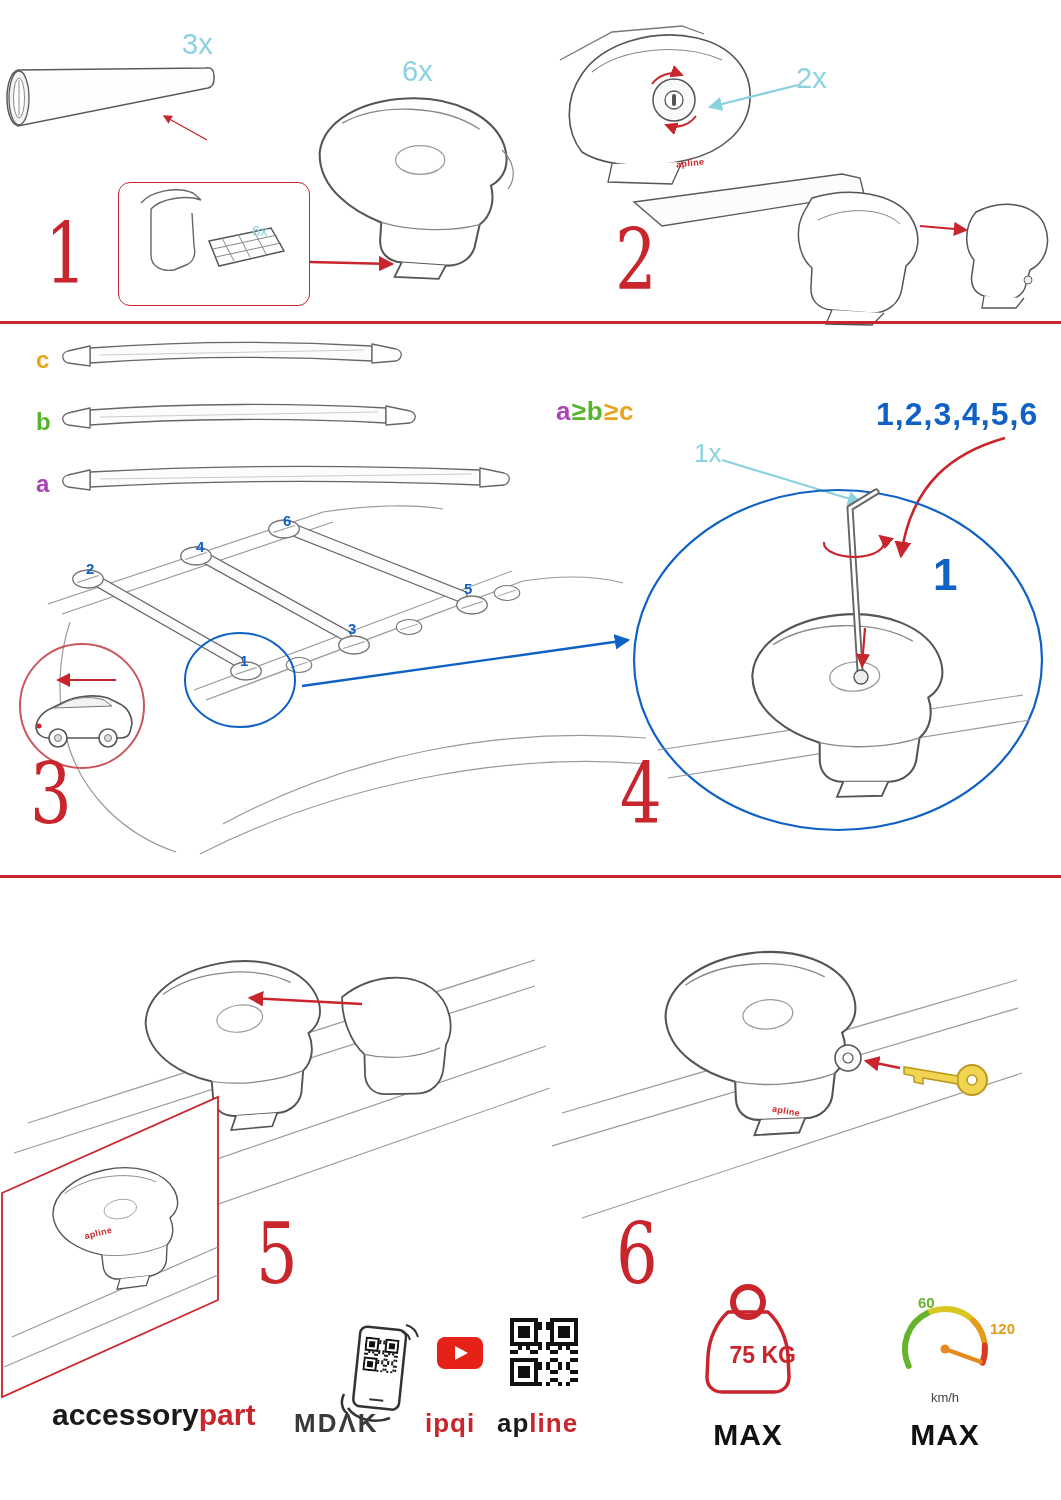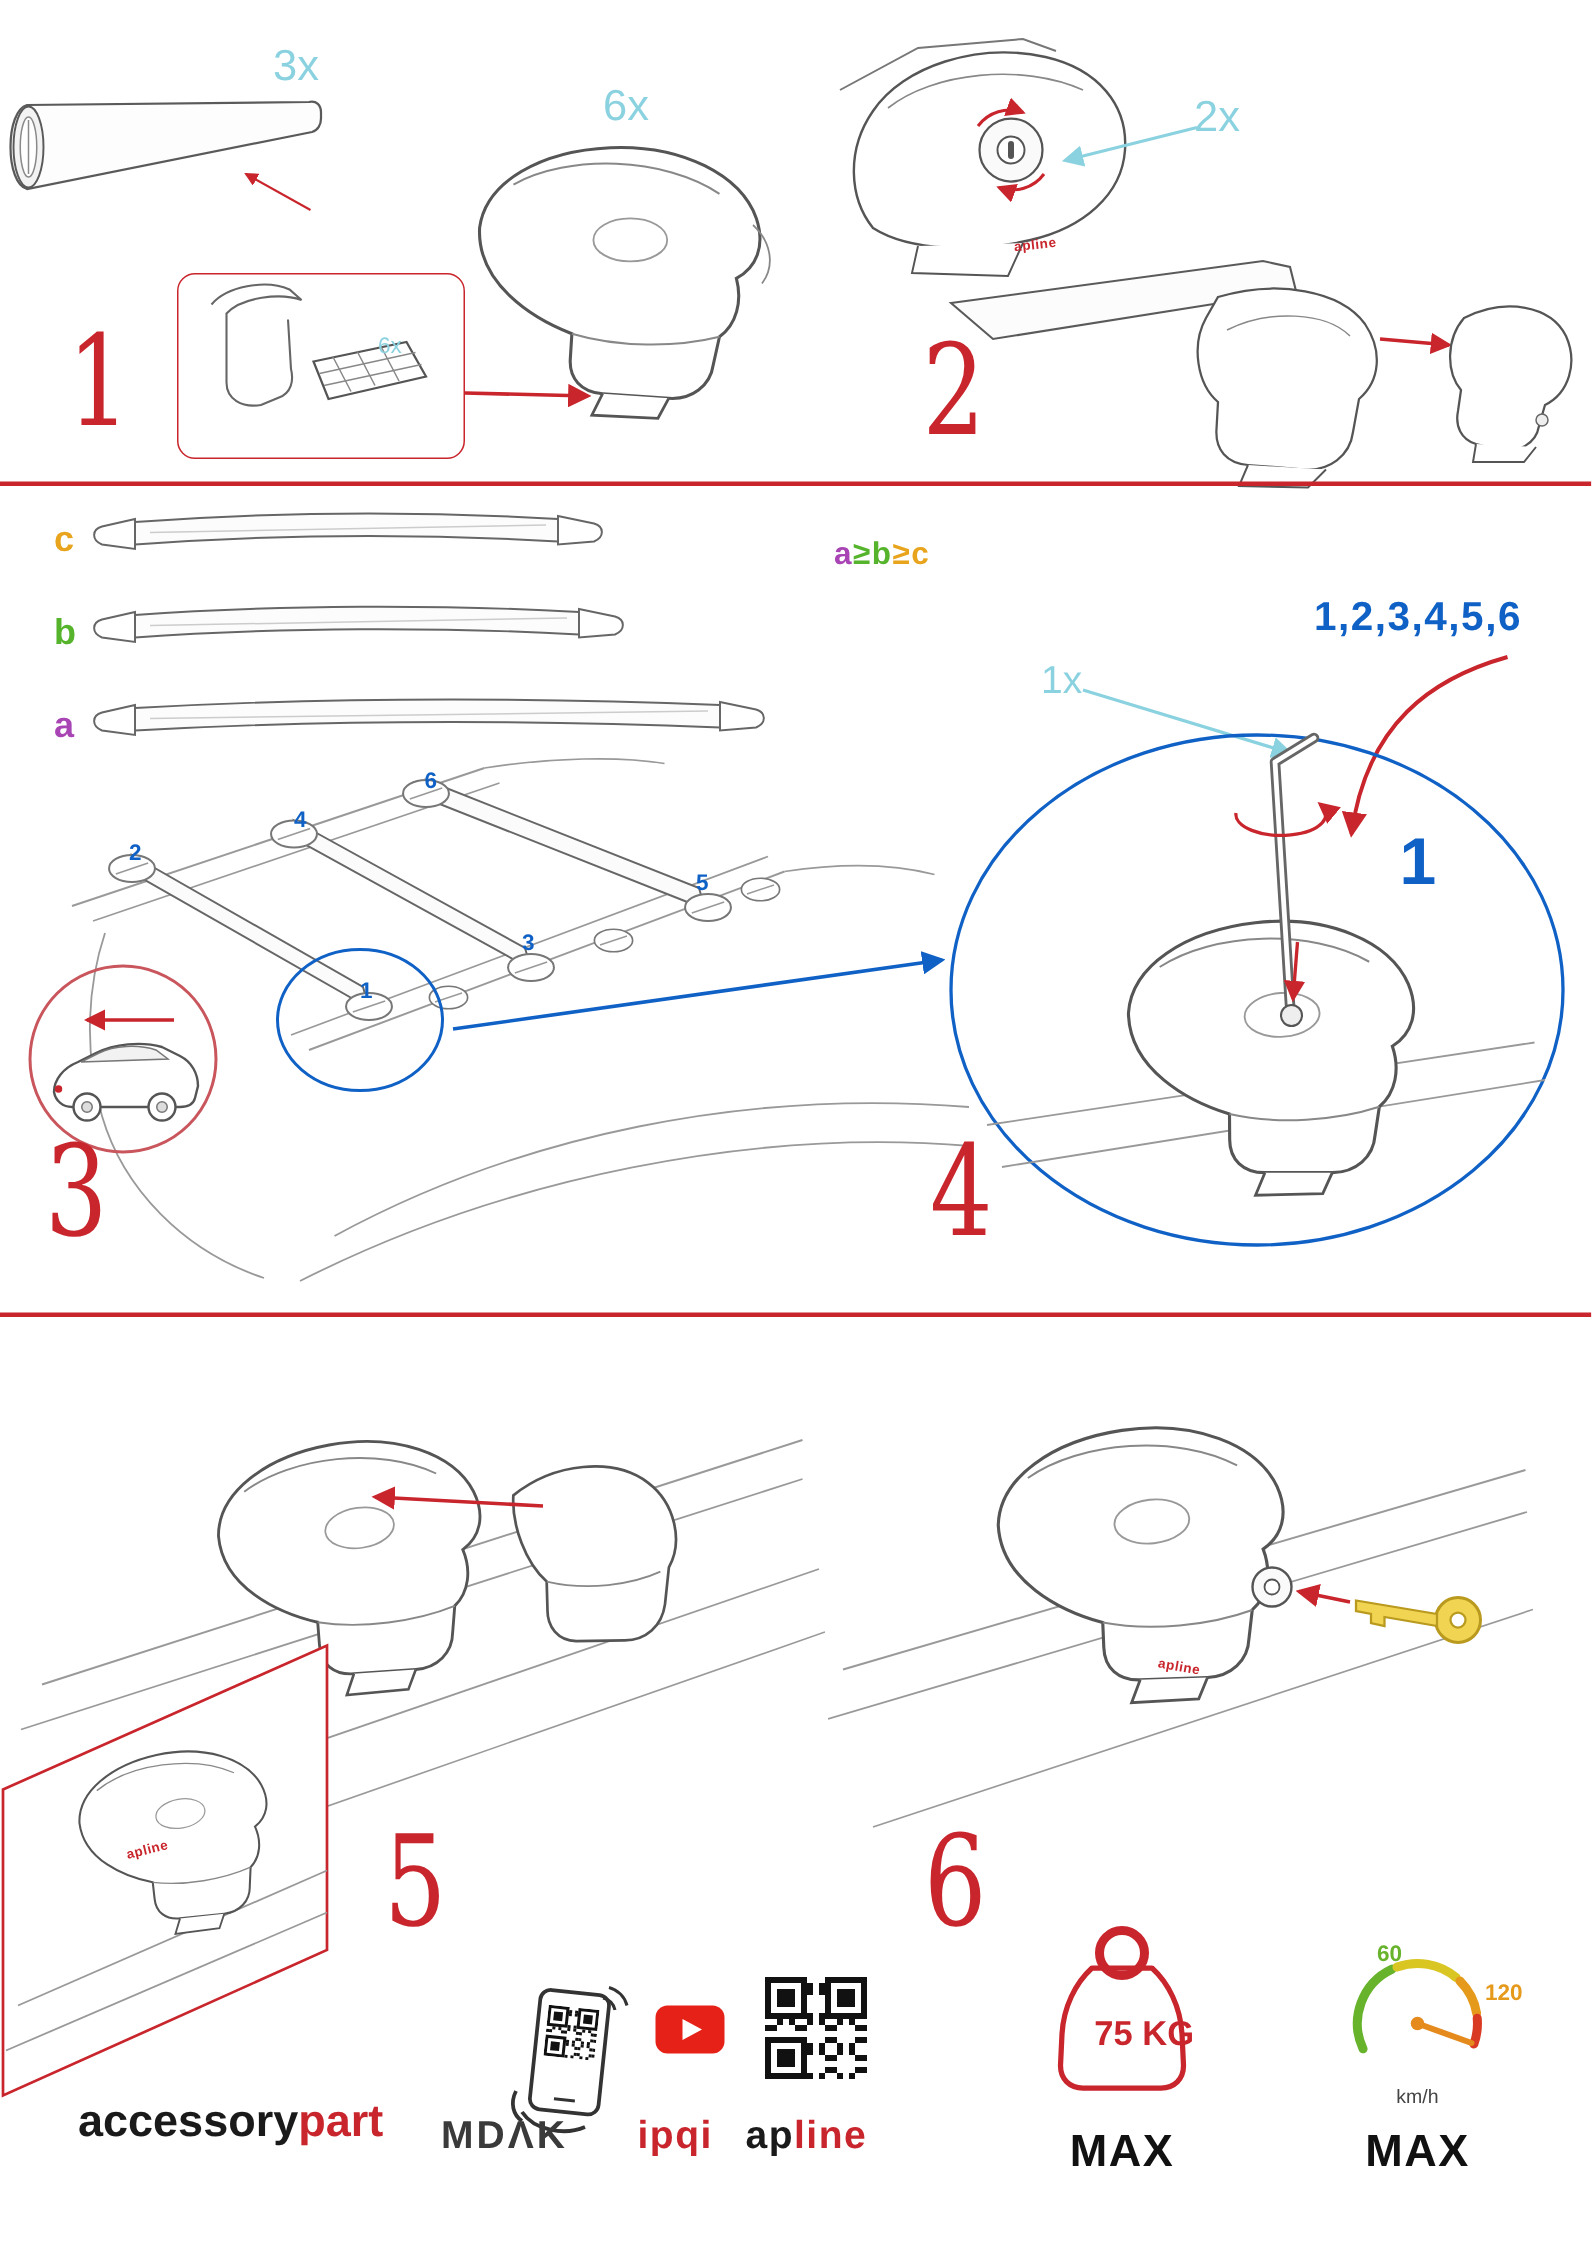--- a/index.html
+++ b/index.html
@@ -11,23 +11,23 @@
   .abs { position:absolute; }
   .step {
     font-family:"DejaVu Serif", serif; font-size:84px; line-height:1;
     color:#c9252c; transform:scaleX(.78); transform-origin:left top;
   }
   .cyan  { color:#8bd2e0; font-size:29px; font-weight:normal; }
   .cyan.small { font-size:15px; }
   .bluepos { color:#1061c6; font-weight:bold; font-size:15px; }
   .letter { font-weight:bold; font-size:24px; }
   .l-c { color:#e8a41c; } .l-b { color:#55b42c; } .l-a { color:#a844b4; }
-  .formula { font-weight:bold; font-size:21px; letter-spacing:1px; }
+  .formula { font-weight:bold; font-size:26px; letter-spacing:1px;margin-top:38px; }
   .formula span { display:inline-block; }
-  .seq { color:#1061c6; font-weight:bold; font-size:27px; letter-spacing:1px; }
+  .seq { color:#1061c6; font-weight:bold; font-size:32px; letter-spacing:1px; }
   .bigblue1 { color:#1061c6; font-weight:bold; font-size:44px; }
   .divider { position:absolute; left:0; width:1061px; height:3px; background:#c9252c; }
   .tinybrand { color:#c9252c; font-size:9px; font-weight:bold; letter-spacing:.4px; }
   .model { color:#2b3a8f; font-weight:bold; font-size:33px; letter-spacing:1px; }
   .brandrow { font-weight:bold; font-size:30px; color:#1a1a1a; }
   .brandrow .red { color:#c9252c; }
   .logotxt { font-weight:bold; font-size:26px; color:#3a3a3a; letter-spacing:2px;text-align:center; }
   .logotxt.red { color:#c9252c; letter-spacing:1px; }
   .weightval { color:#c9252c; font-weight:bold; font-size:23px; text-align:right; }
   .maxlbl { color:#111; font-weight:bold; font-size:30px; text-align:center; letter-spacing:1px; }

